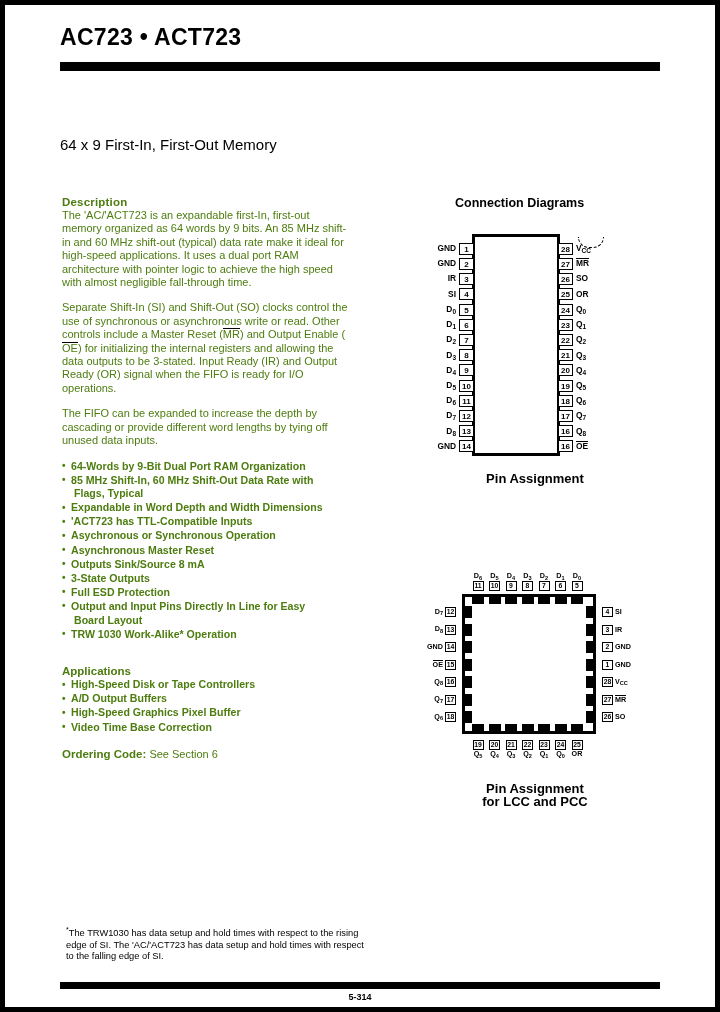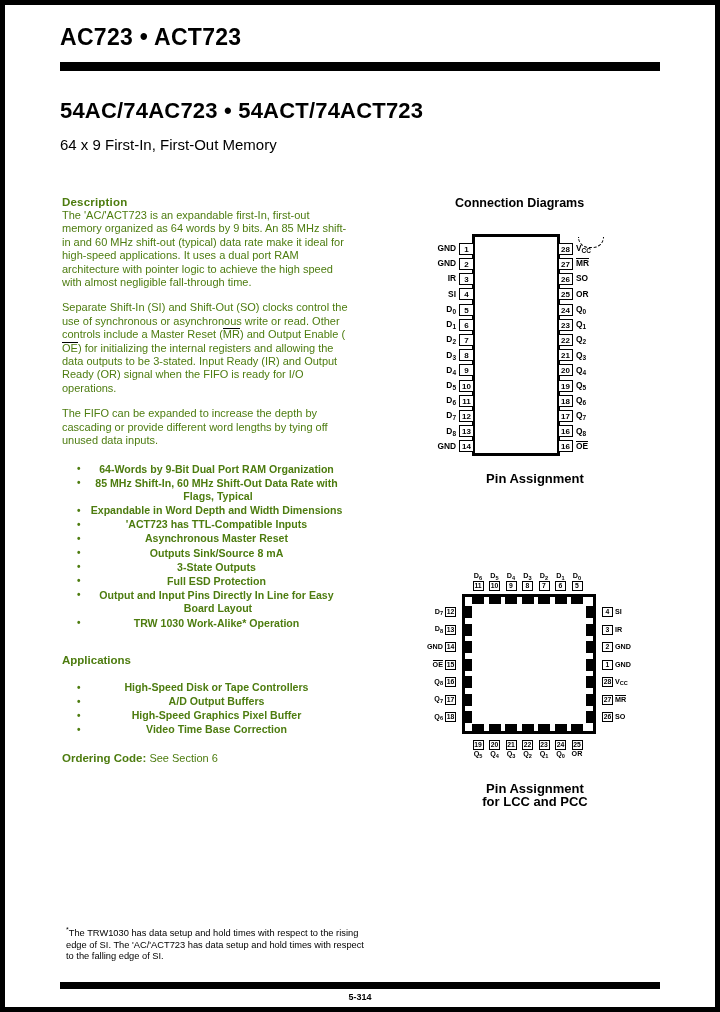--- a/index.html
+++ b/index.html
@@ -77,26 +77,25 @@
     width: 288px;
   }
   .ovl {
     border-top: 1px solid #000;
     padding-top: 0px;
     display: inline-block;
     line-height: 1em;
   }
   ul.feat {
     list-style: none;
-    margin: 15px;
+    margin: 0;
     padding: 0;
     font-size: 10.6px;
     font-weight: bold;
     line-height: 13.6px;
-    text-align: center;
   }
   ul.feat li {
     position: relative;
     padding-left: 9px;
     margin-bottom: 0.5px;
   }
   ul.feat li:before {
     content: "\2022";
     position: absolute;
     left: 0; top: -0.5px;
@@ -268,34 +267,34 @@
   }
 </style>
 </head>
 <body>
 
 <div class="page">
   <div class="page-border"></div>
 
   <div class="hdr-title">AC723 • ACT723</div>
   <div class="hdr-rule"></div>
-  <div class="part-title">54AC/74AC723 • 54ACT/74ACT723</div>
   <div class="subtitle">64 x 9 First-In, First-Out Memory</div>
 
   <div class="left-col">
     <div class="sec-head">Description</div>
     <p class="para">The 'AC/'ACT723 is an expandable first-In, first-out memory organized as 64 words by 9 bits. An 85 MHz shift-in and 60 MHz shift-out (typical) data rate make it ideal for high-speed applications. It uses a dual port RAM architecture with pointer logic to achieve the high speed with almost negligible fall-through time.</p>
     <p class="para"><span>Separate Shift-In (SI) and Shift-Out (SO) clocks control the use of synchronous or asynchronous write or read. Other controls include a Master Reset (</span><span class="ovl">MR</span><span>) and Output Enable (</span><span class="ovl">OE</span><span>) for initializing the internal registers and allowing the data outputs to be 3-stated. Input Ready (IR) and Output Ready (OR) signal when the FIFO is ready for I/O operations.</span></p>
     <p class="para">The FIFO can be expanded to increase the depth by cascading or provide different word lengths by tying off unused data inputs.</p>
 
     <ul class="feat">
       <li><span>64-Words by 9-Bit Dual Port RAM Organization</span></li>
       <li><span>85 MHz Shift-In, 60 MHz Shift-Out Data Rate with</span><span class="cont">Flags, Typical</span></li>
       <li><span>Expandable in Word Depth and Width Dimensions</span></li>
       <li><span>'ACT723 has TTL-Compatible Inputs</span></li>
+      <li><span>Asychronous or Synchronous Operation</span></li>
       <li><span>Asynchronous Master Reset</span></li>
       <li><span>Outputs Sink/Source 8 mA</span></li>
       <li><span>3-State Outputs</span></li>
       <li><span>Full ESD Protection</span></li>
       <li><span>Output and Input Pins Directly In Line for Easy</span><span class="cont">Board Layout</span></li>
       <li><span>TRW 1030 Work-Alike* Operation</span></li>
     </ul>
 
     <div class="app-head">Applications</div>
     <ul class="feat">

